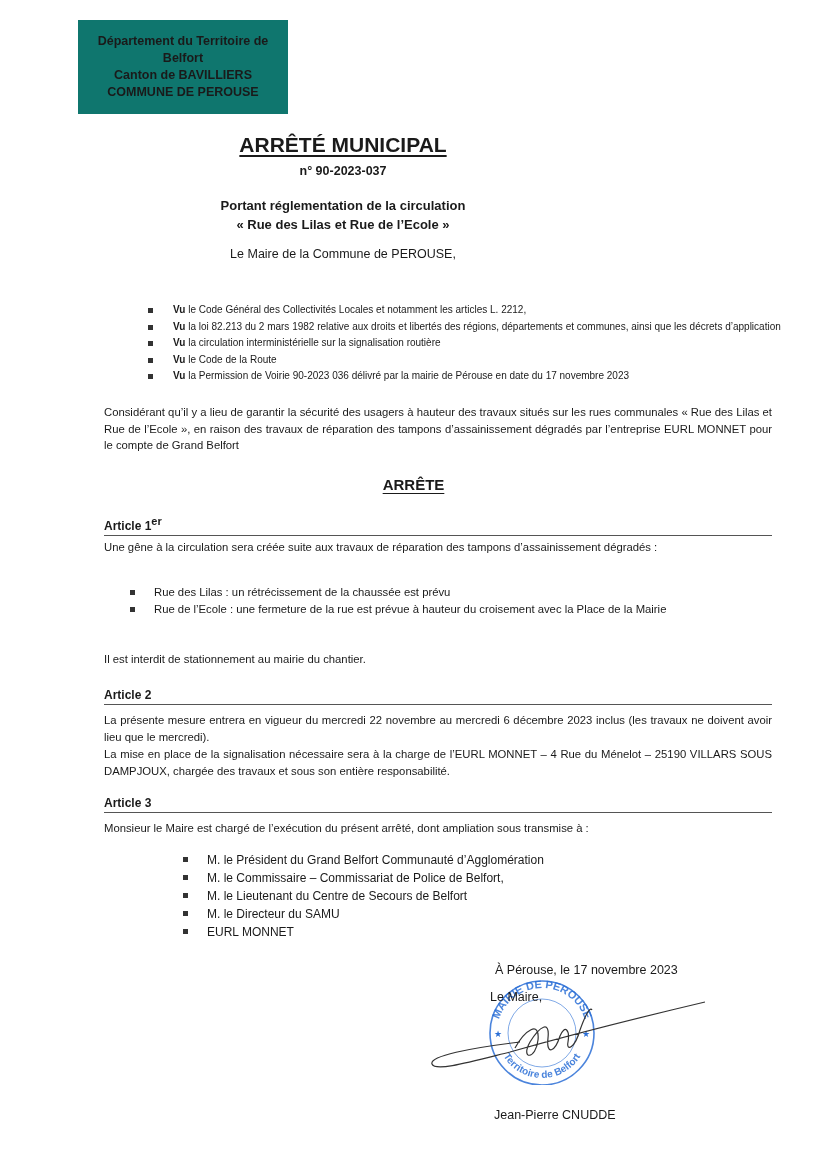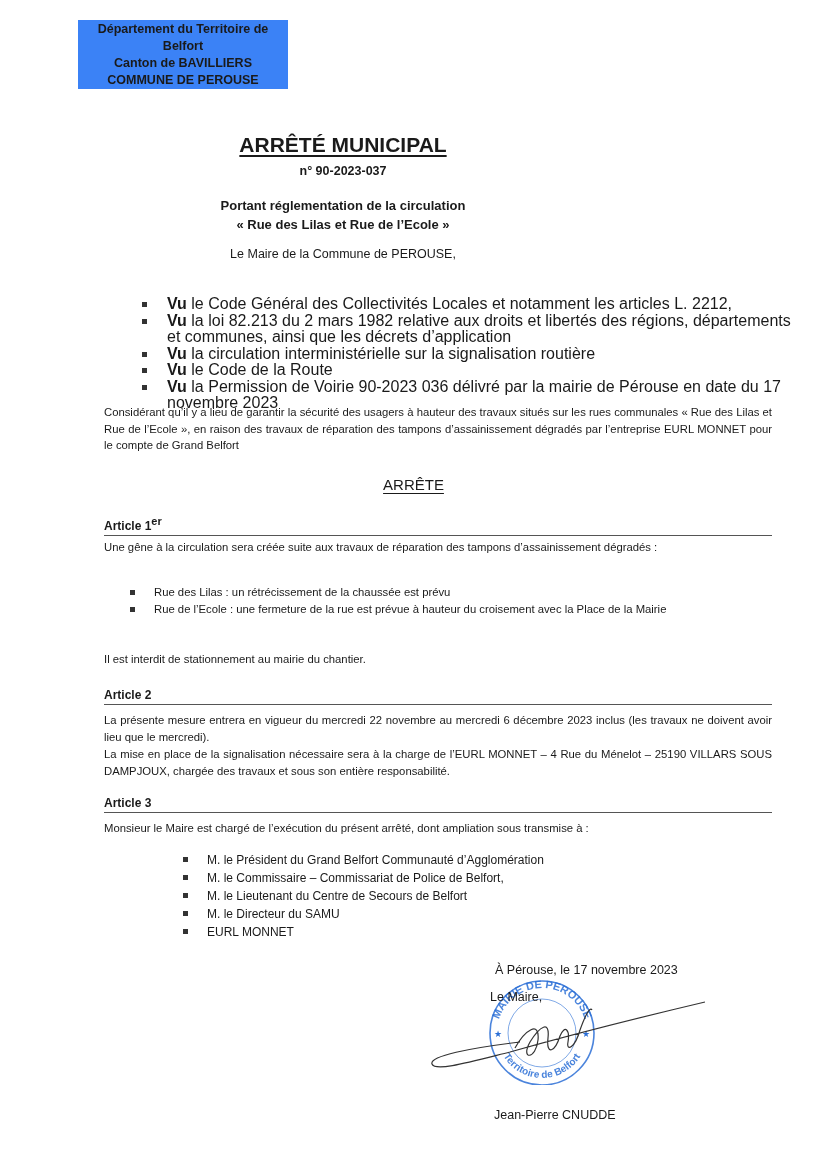--- a/index.html
+++ b/index.html
@@ -1,29 +1,29 @@
 <!DOCTYPE html>
 <html><head>
 <meta charset="utf-8">
 <style>
   html,body{margin:0;padding:0;background:#fff;}
   body{width:827px;height:1169px;position:relative;overflow:hidden;font-family:"Liberation Sans",sans-serif;color:#1a1a1a;}
-  .header-box{position:absolute;left:78px;top:20px;width:210px;height:69px;background:#3b82f6;display:flex;flex-direction:column;align-items:center;justify-content:center;font-weight:bold;font-size:12.5px;line-height:17px;text-align:center;}
+  .header-box{position:absolute;left:78px;top:20px;width:210px;height:94px;background:#0f766e;display:flex;flex-direction:column;align-items:center;justify-content:center;font-weight:bold;font-size:12.5px;line-height:17px;text-align:center;}
   .title{position:absolute;left:0;width:686px;text-align:center;}
   .t-main{top:133px;font-size:21px;font-weight:bold;}
   .t-main span{text-decoration:underline;text-decoration-thickness:2px;text-underline-offset:3px;}
   .t-num{top:164px;font-size:12.5px;font-weight:bold;}
   .t-sub1{top:198px;font-size:13px;font-weight:bold;}
   .t-sub2{top:217px;font-size:13px;font-weight:bold;}
   .t-maire{top:247px;font-size:12.5px;}
-  .vu-list{position:absolute;left:130px;top:284px;width:650px;margin:12px;padding:0;list-style:none;font-size:16px;line-height:16.5px;}
+  .vu-list{position:absolute;left:130px;top:284px;width:650px;margin:18px;padding:0;list-style:none;font-size:10px;line-height:16.5px;}
   .vu-list li{position:relative;padding-left:25px;}
   .bullet{position:absolute;left:0;top:6px;width:5px;height:5px;background:#333;}
   .para{position:absolute;left:104px;width:668px;font-size:11.3px;line-height:16.5px;text-align:justify;}
-  .arrete-h{position:absolute;left:0;width:827px;top:476px;text-align:center;font-size:15px;font-weight:normal;}
+  .arrete-h{position:absolute;left:0;width:827px;top:476px;text-align:center;font-size:15px;font-weight:bold;}
   .arrete-h span{text-decoration:underline;text-underline-offset:3px;}
   .art-h{position:absolute;left:104px;width:668px;font-size:12px;font-weight:bold;border-bottom:1.5px solid #555;padding-bottom:2px;}
   .art-h sup{font-size:11px;}
   .sub-list{position:absolute;left:130px;width:642px;margin:0;padding:0;list-style:none;font-size:11.3px;line-height:16.5px;}
   .sub-list li{position:relative;padding-left:24px;text-align:justify;}
   .dest-list{position:absolute;left:183px;top:851px;margin:0;padding:0;list-style:none;font-size:12px;line-height:18px;}
   .dest-list li{position:relative;padding-left:24px;}
   .sig{position:absolute;font-size:12.5px;}
   .stamp{position:absolute;left:483px;top:975px;width:118px;height:110px;}
   .scribble{position:absolute;left:420px;top:990px;width:290px;height:90px;}

